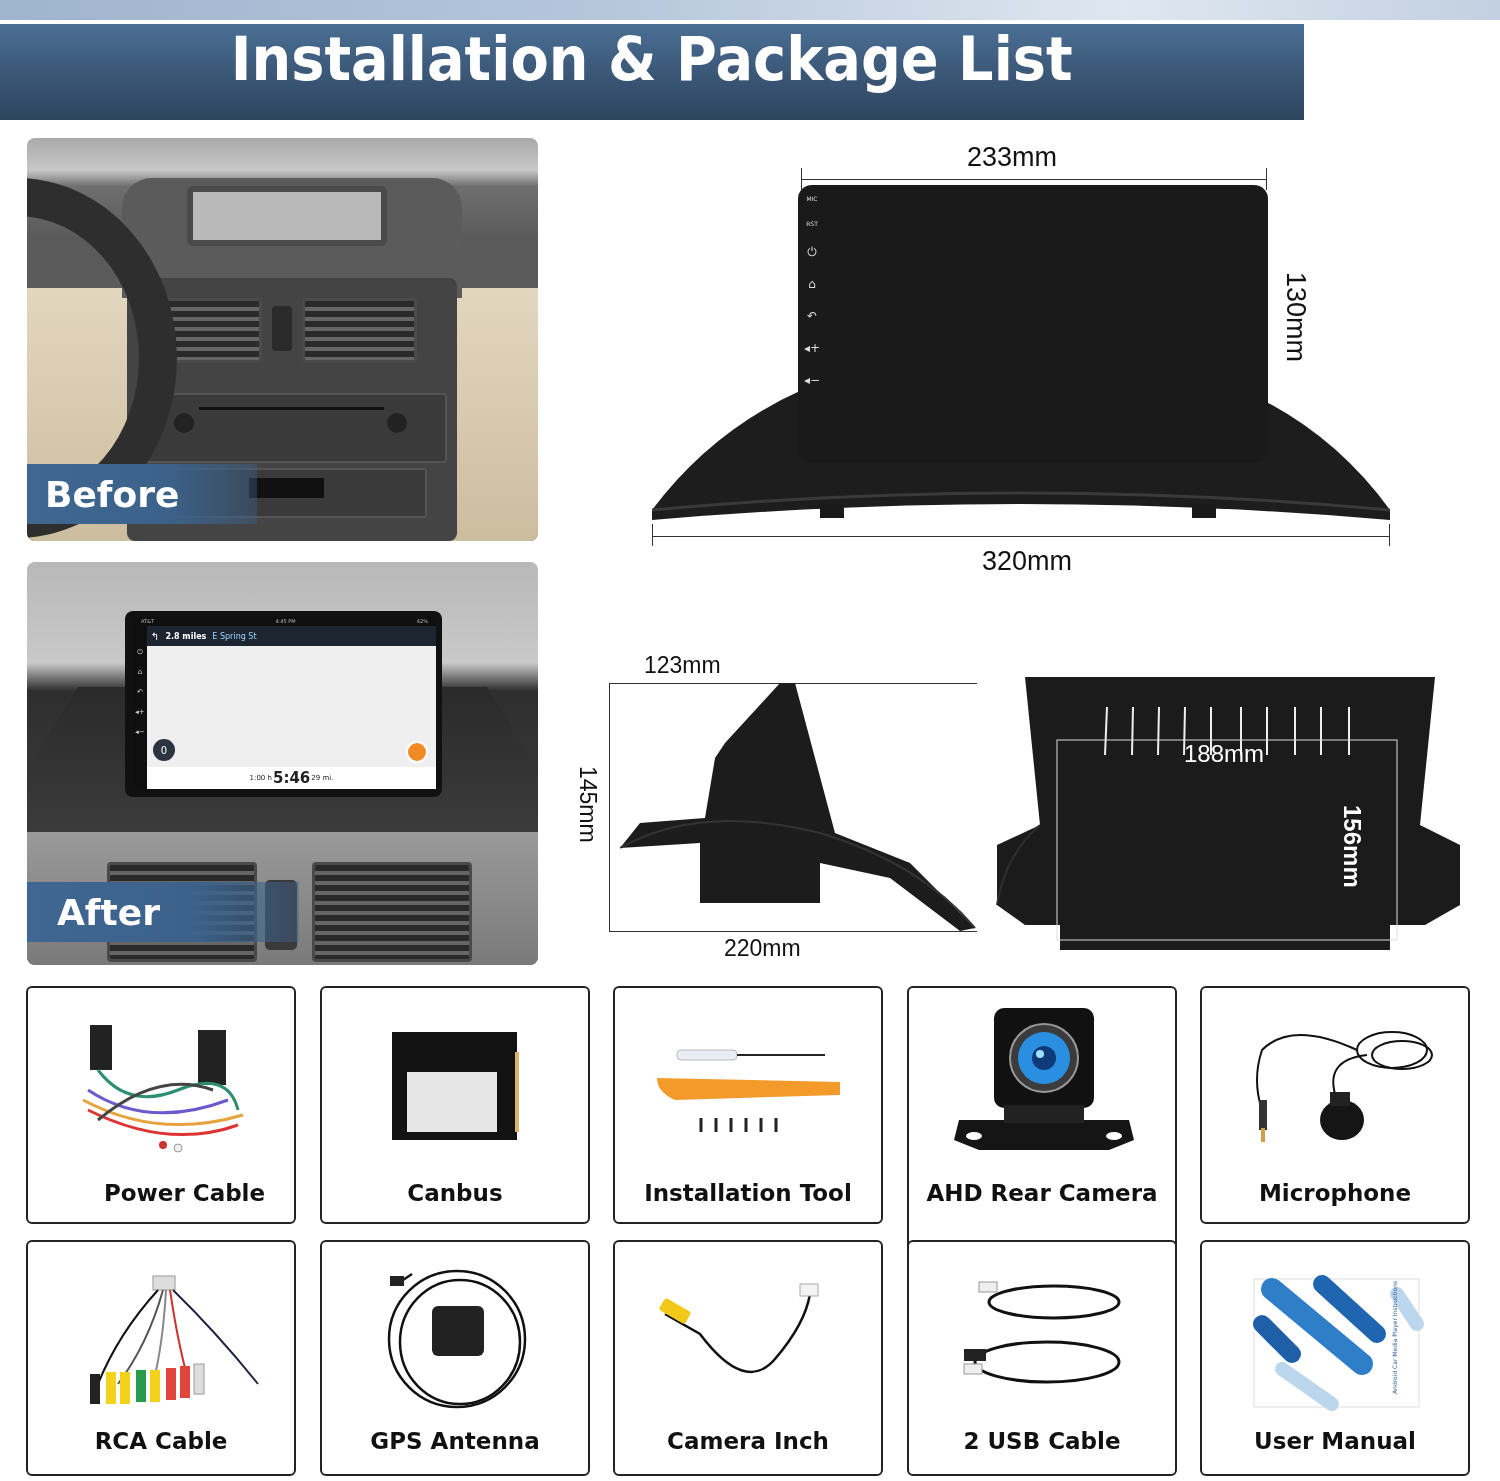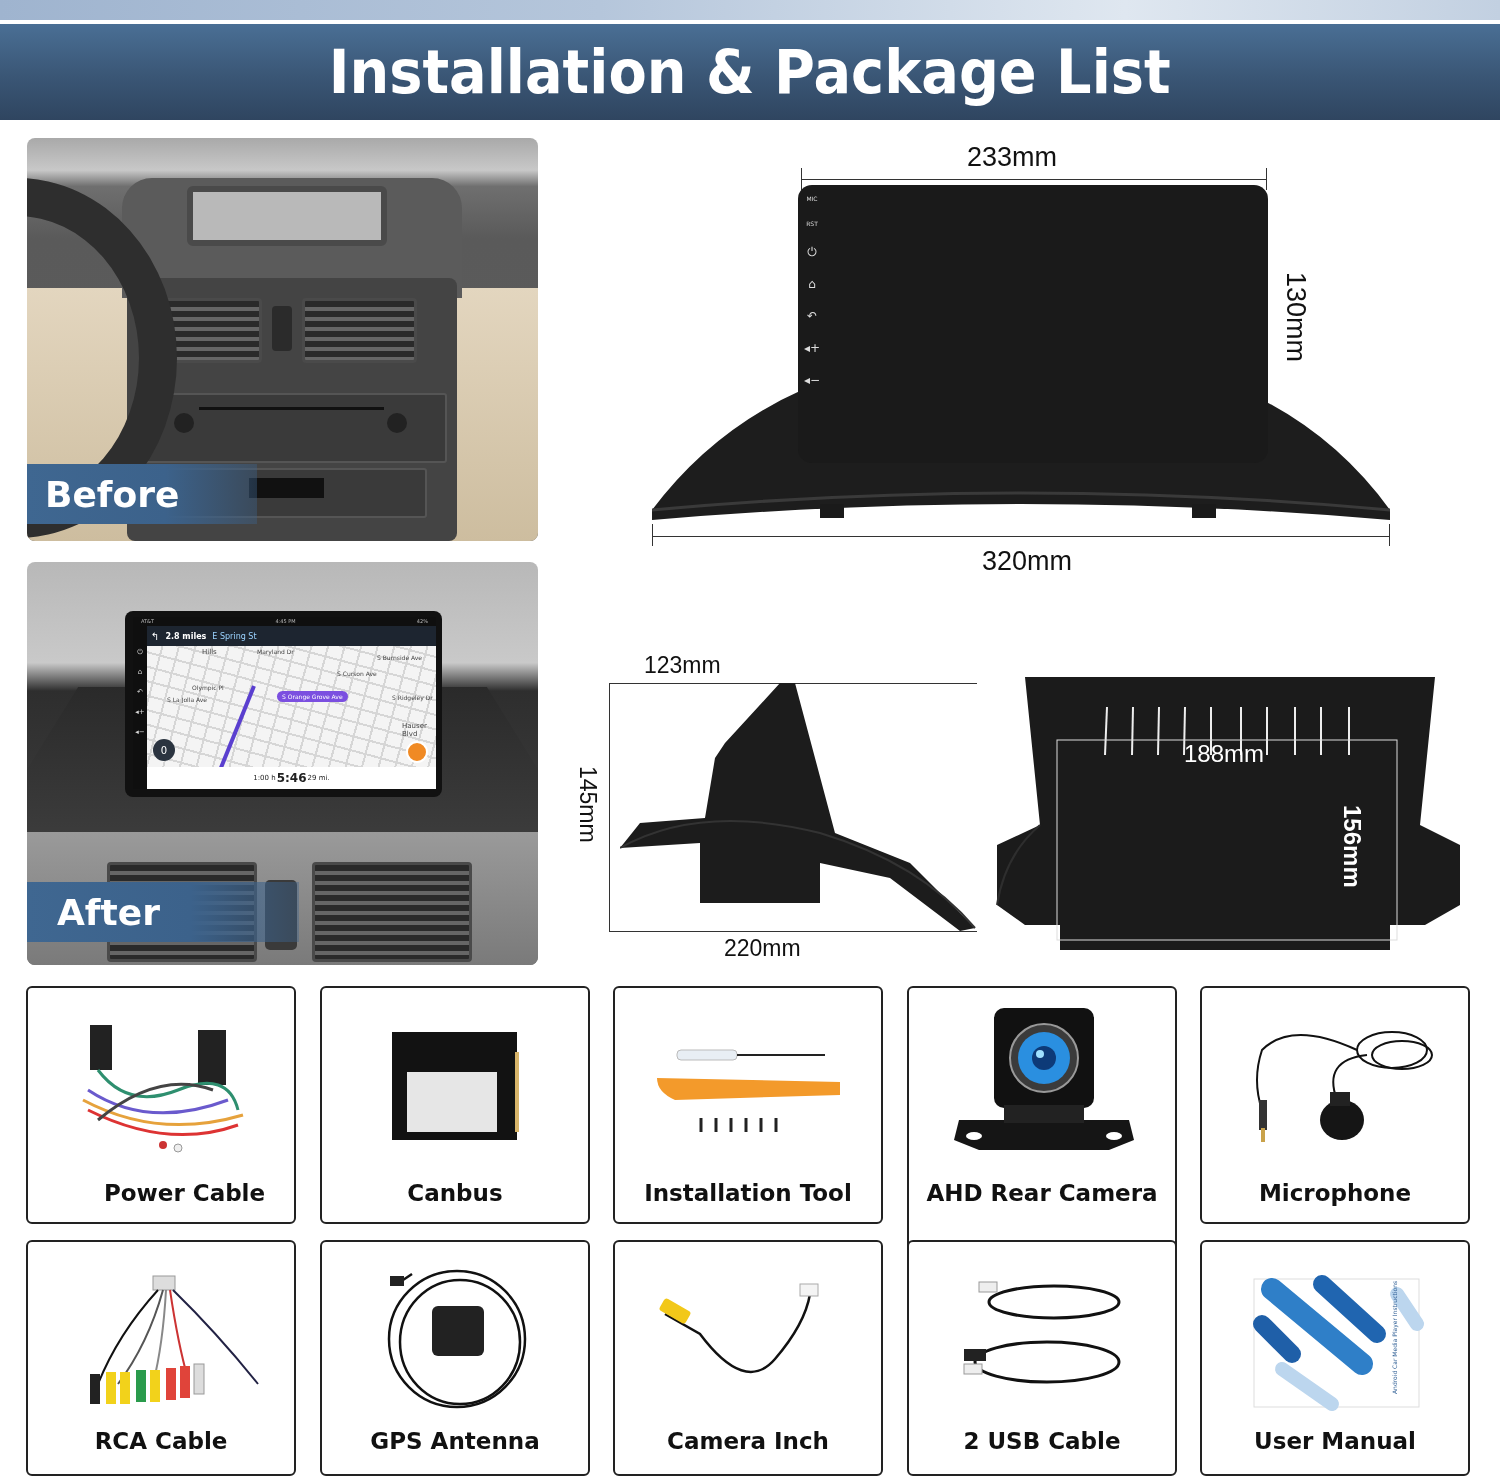--- a/index.html
+++ b/index.html
@@ -1,23 +1,23 @@
 <!DOCTYPE html>
 <html><head>
 <meta charset="utf-8">
 <style>
   * { box-sizing: border-box; margin: 0; padding: 0; }
   html, body { width: 1500px; height: 1481px; background: #ffffff; overflow: hidden; }
   body { font-family: "DejaVu Sans", sans-serif; position: relative; color: #111; }
 
   .top-strip { position: absolute; left: 0; top: 0; width: 1500px; height: 20px;
     background: linear-gradient(90deg, #9fb4cf 0%, #b5c6db 40%, #dfe7f0 75%, #c2d0e1 100%); }
-  .header { position: absolute; left: 0; top: 24px; width: 1500px; height: 96px;
+  .header { position: absolute; left: 0; top: 24px; width: 1304px; height: 96px;
     background: linear-gradient(180deg, #4a6f95 0%, #3a5675 55%, #2f4560 100%);
-    display: flex; align-items: center; justify-content: center; }
+    display: flex; justify-content: center; }
   .header h1 { color: #fff; font-family: "DejaVu Sans", sans-serif; font-weight: bold;
     font-size: 60px; letter-spacing: 0px; transform: scaleX(0.93); }
 
   
   .photo { position: absolute; left: 27px; width: 511px; border-radius: 8px; overflow: hidden; }
   .photo.before { top: 138px; height: 403px;
     background: linear-gradient(180deg, #a9a9a9 0%, #c8c8c8 8%, #6f6f6f 12%, #5a5a5a 25%, #5c5c5c 100%); }
   .photo.after { top: 562px; height: 403px;
     background: linear-gradient(180deg, #b8b8b8 0%, #c9c9c9 25%, #2e2e2e 32%, #393939 60%, #8a8a8a 70%, #6a6a6a 100%); }
   .dash-tan { position: absolute; background: #d9cbb2; }
@@ -45,21 +45,21 @@
   .nav-map { position: absolute; left: 14px; top: 29px; right: 0; bottom: 22px;
     background:
       repeating-linear-gradient(105deg, transparent 0 14px, #d6d6d6 14px 16px),
       repeating-linear-gradient(15deg, transparent 0 12px, #d6d6d6 12px 14px),
       #f4f4f4; }
   .nav-route { position: absolute; left: 105px; top: 40px; width: 4px; height: 110px; background: #5a3fcf; transform: rotate(22deg); transform-origin: top; }
   .nav-pill { position: absolute; left: 130px; top: 45px; background: #7b4fe0; color: #fff; font-size: 6px;
     padding: 2px 5px; border-radius: 6px; }
   .nav-bottom { position: absolute; left: 14px; right: 0; bottom: 0; height: 22px; background: #fff;
     display: flex; align-items: center; justify-content: center; gap: 1px; font-size: 7px; color: #222; }
-  .nav-bottom .eta { font-size: 12px; font-weight: bold; }
+  .nav-bottom .eta { font-size: 15px; font-weight: bold; }
   .nav-side { position: absolute; left: 0; top: 9px; width: 14px; bottom: 0; background: #0f0f0f;
     display: flex; flex-direction: column; align-items: center; gap: 12px; padding-top: 22px; color: #ddd; font-size: 7px; }
   .nav-orange { position: absolute; right: 8px; bottom: 26px; width: 22px; height: 22px; border-radius: 50%; background: #f08a24; border: 2px solid #fff; }
   .nav-speed { position: absolute; left: 20px; bottom: 28px; width: 22px; height: 22px; border-radius: 50%; background: #2b3440; color: #fff; font-size: 10px; display:flex; align-items:center; justify-content:center; }
 
   
   .dim-text { position: absolute; font-family: "Liberation Sans", sans-serif; font-size: 27px; color: #111; }
   .dim-line { position: absolute; background: #333; }
   .bezel-main { position: absolute; left: 652px; top: 380px; width: 738px; height: 140px; }
   .unit-main { position: absolute; left: 798px; top: 185px; width: 470px; height: 278px; background: #1a1a1a; border-radius: 14px; }
@@ -122,32 +122,20 @@
         <span class="dist">2.8 miles</span>
         <span class="street">E Spring St</span>
       </div>
       <div class="nav-side">
         <span>⏻</span>
         <span>⌂</span>
         <span>↶</span>
         <span>◂+</span>
         <span>◂−</span>
       </div>
-      <div class="nav-map">
-        <div class="nav-route"></div>
-        <div class="nav-pill">S Orange Grove Ave</div>
-        <span style="position:absolute;left:45px;top:38px;font-size:6px;color:#444;">Olympic Pl</span>
-        <span style="position:absolute;left:20px;top:50px;font-size:6px;color:#444;">S La Jolla Ave</span>
-        <span style="position:absolute;left:55px;top:2px;font-size:7px;color:#444;">Hills</span>
-        <span style="position:absolute;left:110px;top:2px;font-size:6px;color:#444;">Maryland Dr</span>
-        <span style="position:absolute;left:230px;top:8px;font-size:6px;color:#444;">S Burnside Ave</span>
-        <span style="position:absolute;left:190px;top:24px;font-size:6px;color:#444;">S Curson Ave</span>
-        <span style="position:absolute;left:245px;top:48px;font-size:6px;color:#444;">S Ridgeley Dr</span>
-        <span style="position:absolute;left:255px;top:76px;font-size:7px;color:#444;">Hauser Blvd</span>
-      </div>
       <div class="nav-speed">0</div>
       <div class="nav-orange"></div>
       <div class="nav-bottom">
         <span>1:00 h</span>
         <span class="eta">5:46</span>
         <span>29 mi.</span>
       </div>
     </div>
   </div>
 

